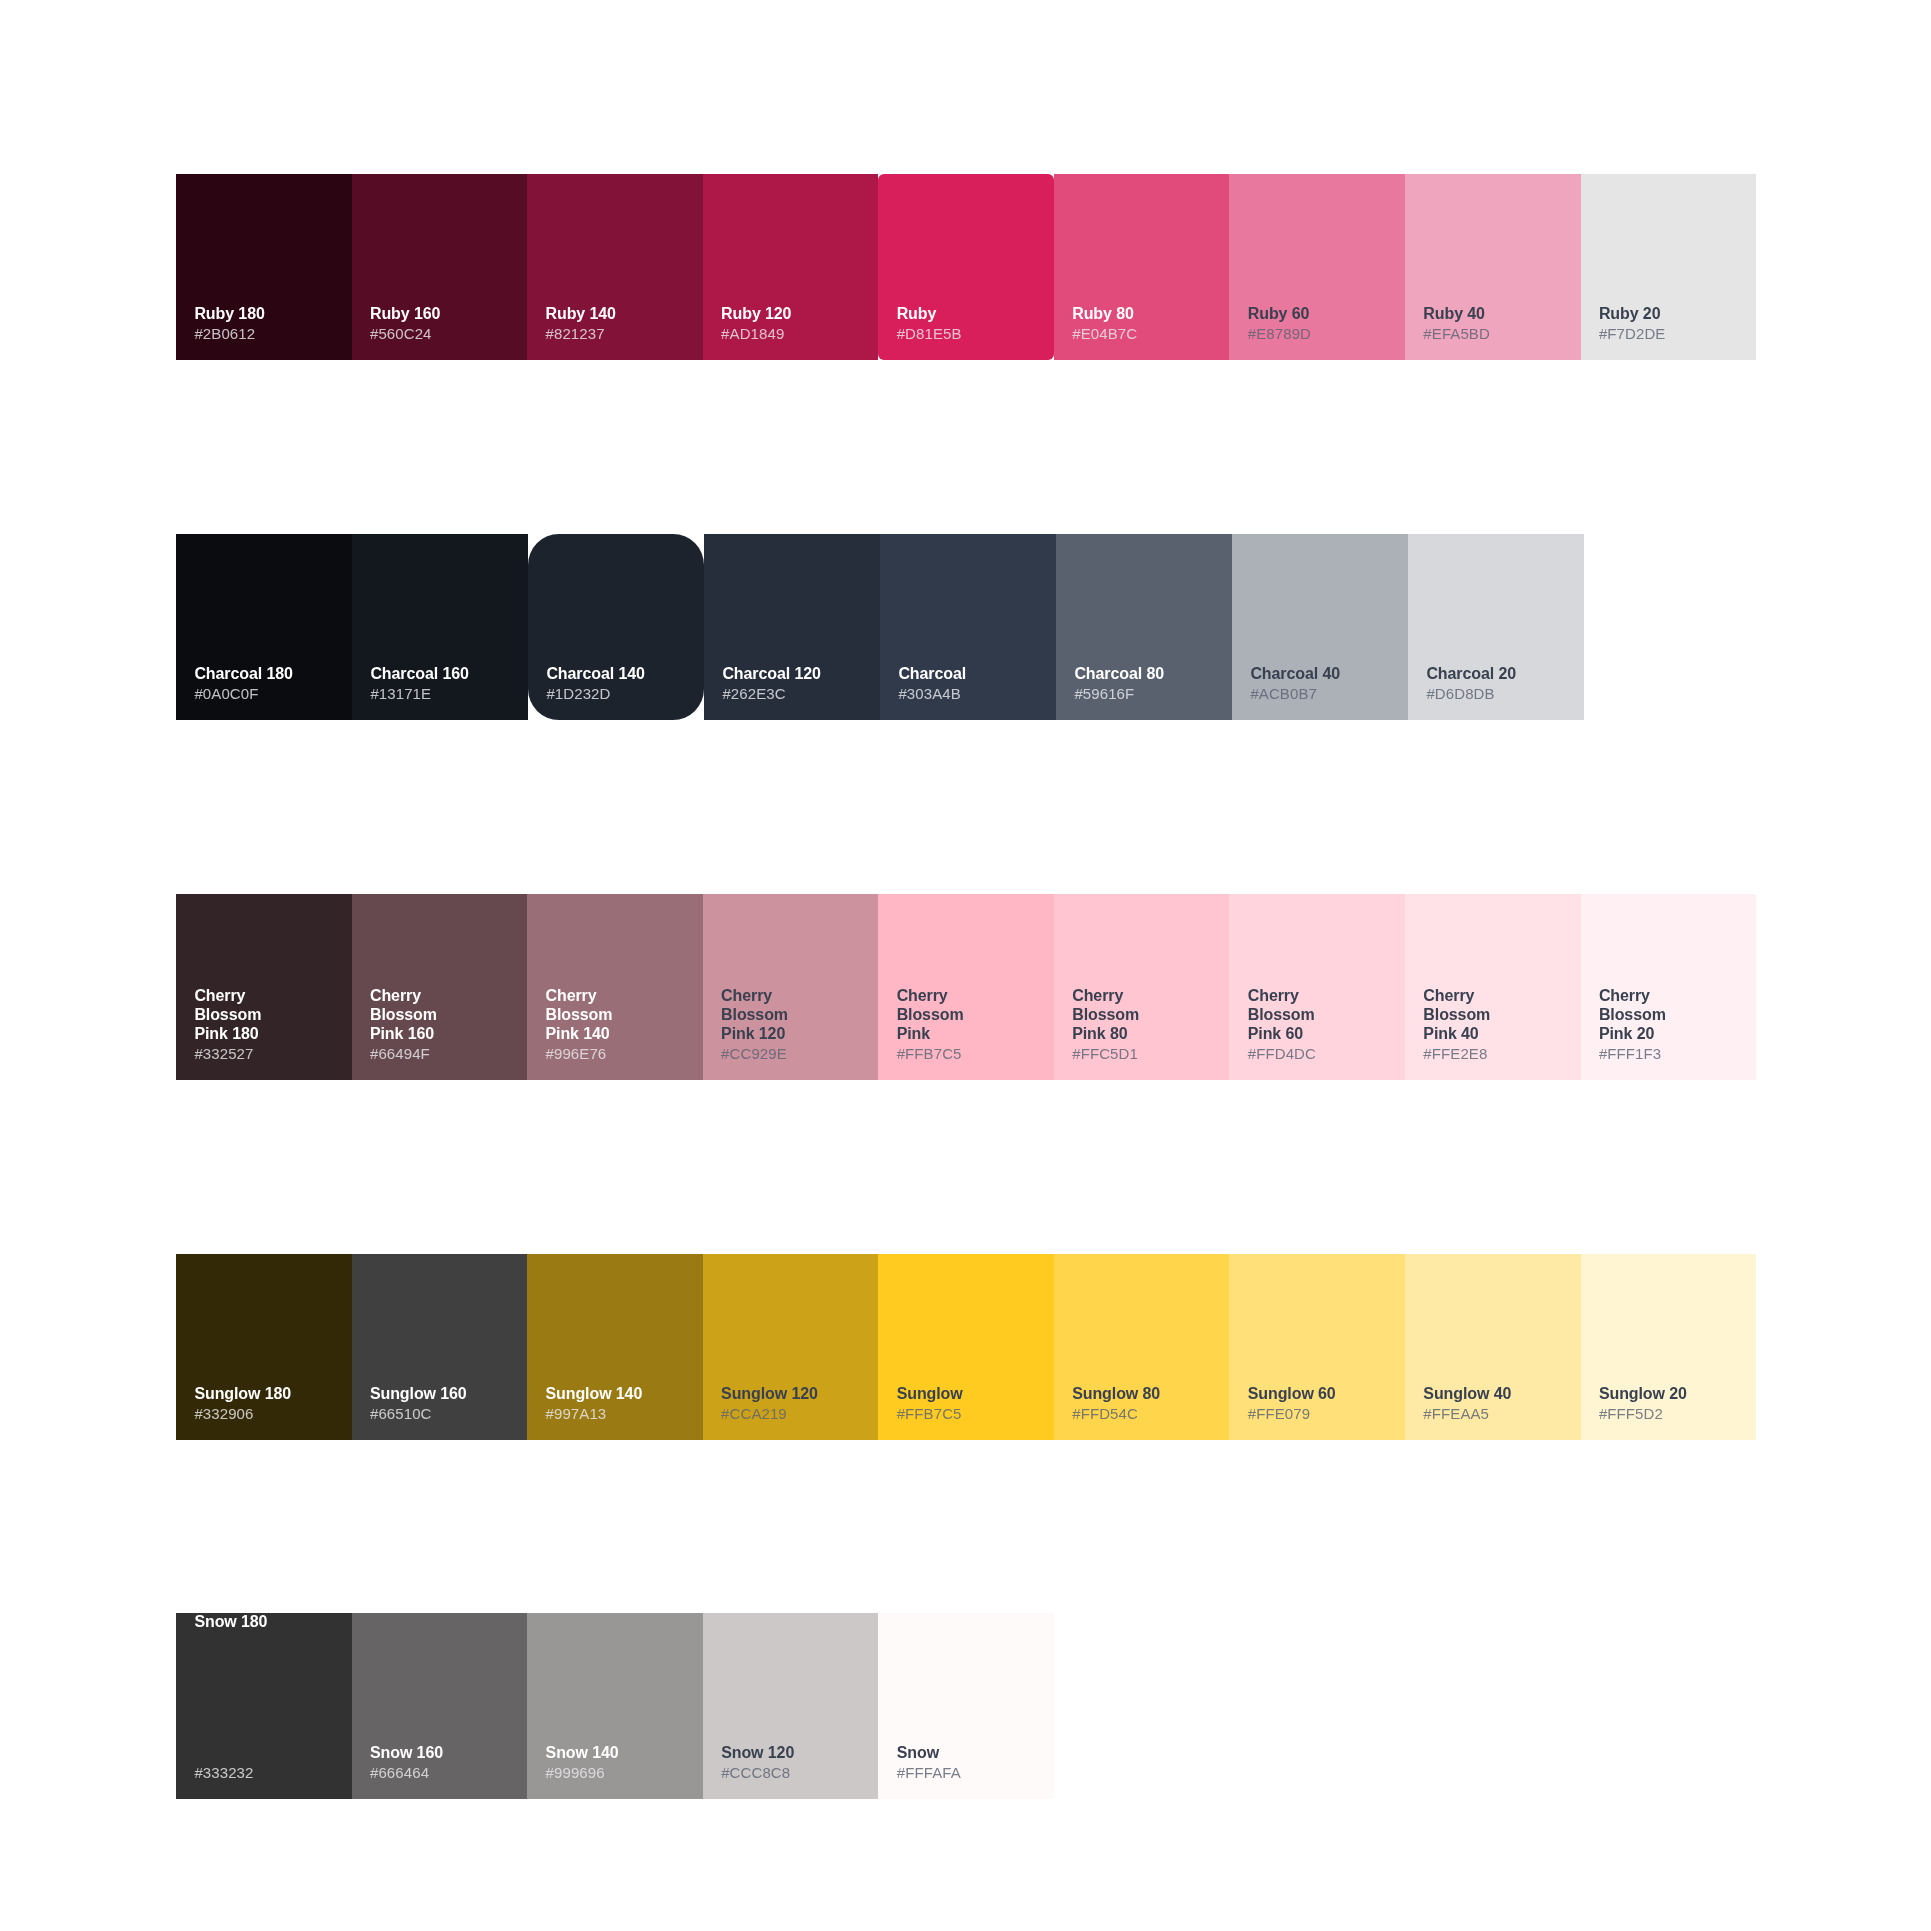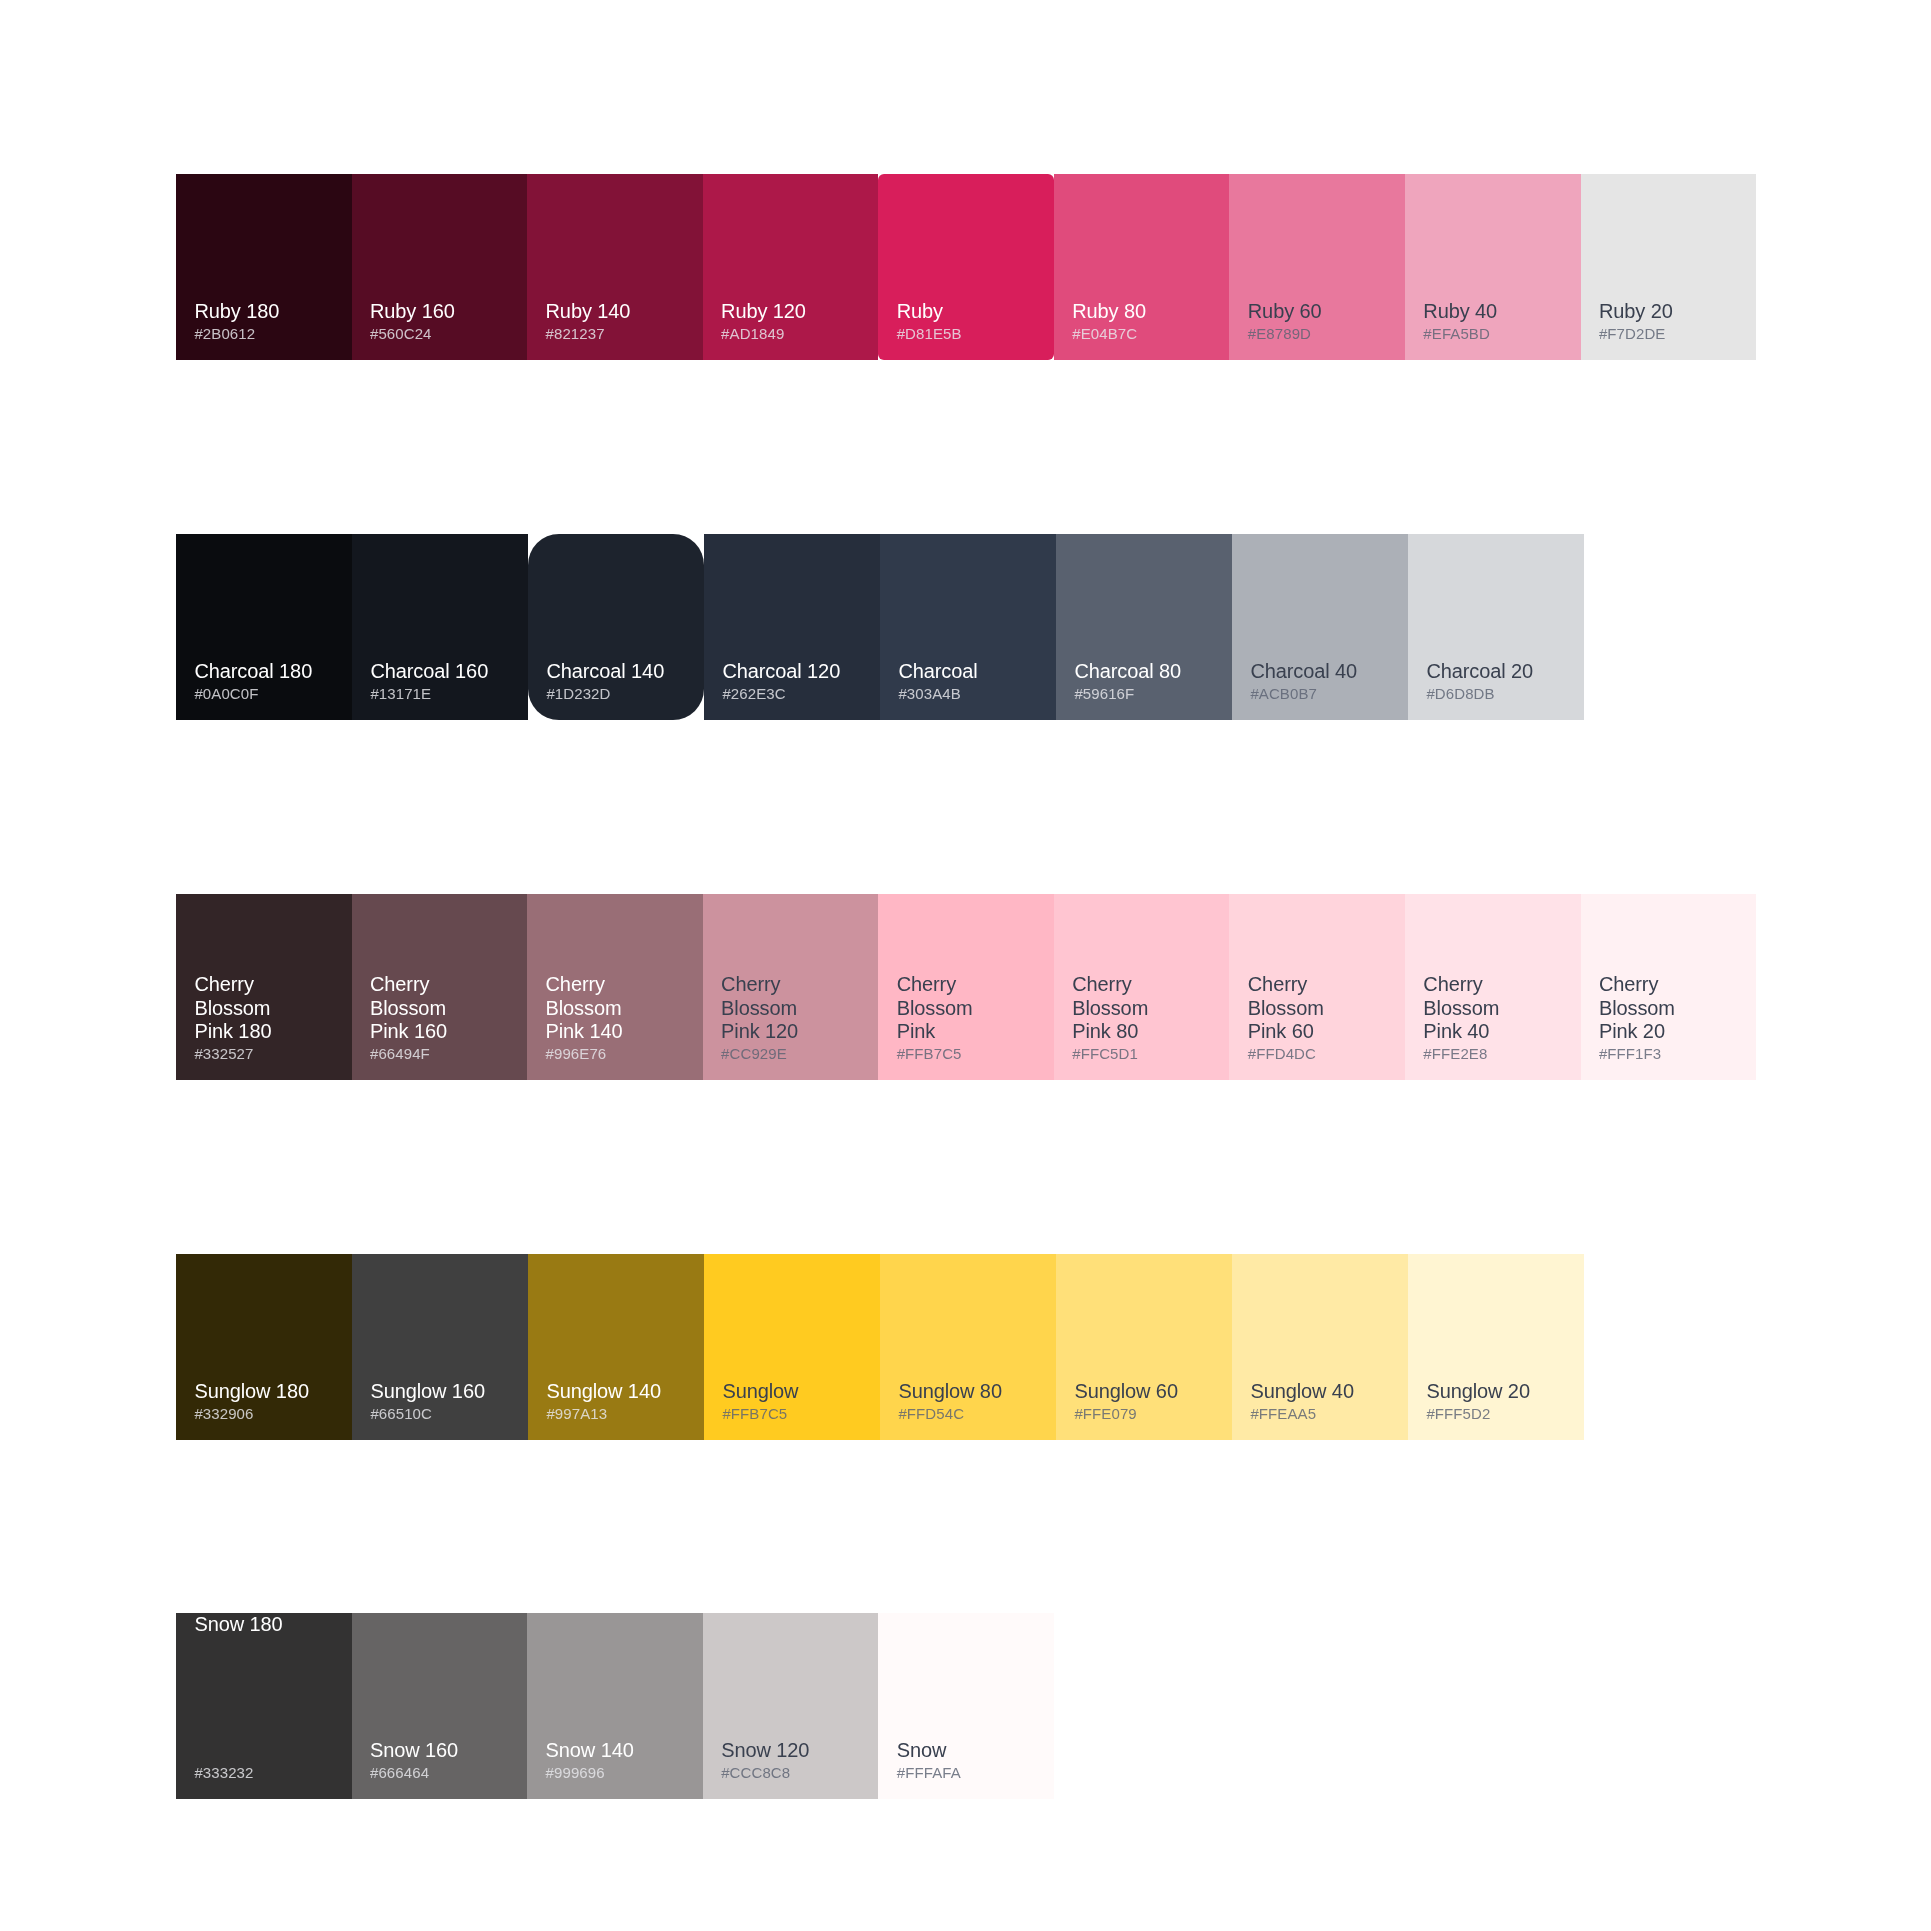--- a/index.html
+++ b/index.html
@@ -37,22 +37,22 @@
     box-sizing: border-box;
     display: flex;
     flex-direction: column;
     justify-content: flex-end;
     align-items: flex-start;
     padding: 0 0 17.6px 18.4px;
     overflow: hidden;
   }
 
   .swatch-name {
-    font-size: 20px;
-    font-weight: normal;
+    font-size: 16px;
+    font-weight: bold;
     line-height: 1.17;
     letter-spacing: -0.1px;
     margin: 0 0 2.6px 0;
     white-space: pre-line;
     max-width: 149px;
   }
 
   .swatch-hex {
     font-size: 15px;
     font-weight: normal;
@@ -206,20 +206,24 @@
         <div class="swatch-hex">#332906</div>
       </div>
       <div class="swatch on-dark" style="background: #404040;">
         <div class="swatch-name">Sunglow 160</div>
         <div class="swatch-hex">#66510C</div>
       </div>
       <div class="swatch on-dark" style="background: rgb(153, 122, 19);">
         <div class="swatch-name">Sunglow 140</div>
         <div class="swatch-hex">#997A13</div>
       </div>
+      <div class="swatch on-light" style="background: rgb(204, 162, 25);">
+        <div class="swatch-name">Sunglow 120</div>
+        <div class="swatch-hex">#CCA219</div>
+      </div>
       <div class="swatch on-light" style="background: rgb(255, 203, 32);">
         <div class="swatch-name">Sunglow</div>
         <div class="swatch-hex">#FFB7C5</div>
       </div>
       <div class="swatch on-light" style="background: rgb(255, 213, 76);">
         <div class="swatch-name">Sunglow 80</div>
         <div class="swatch-hex">#FFD54C</div>
       </div>
       <div class="swatch on-light" style="background: rgb(255, 224, 121);">
         <div class="swatch-name">Sunglow 60</div>

